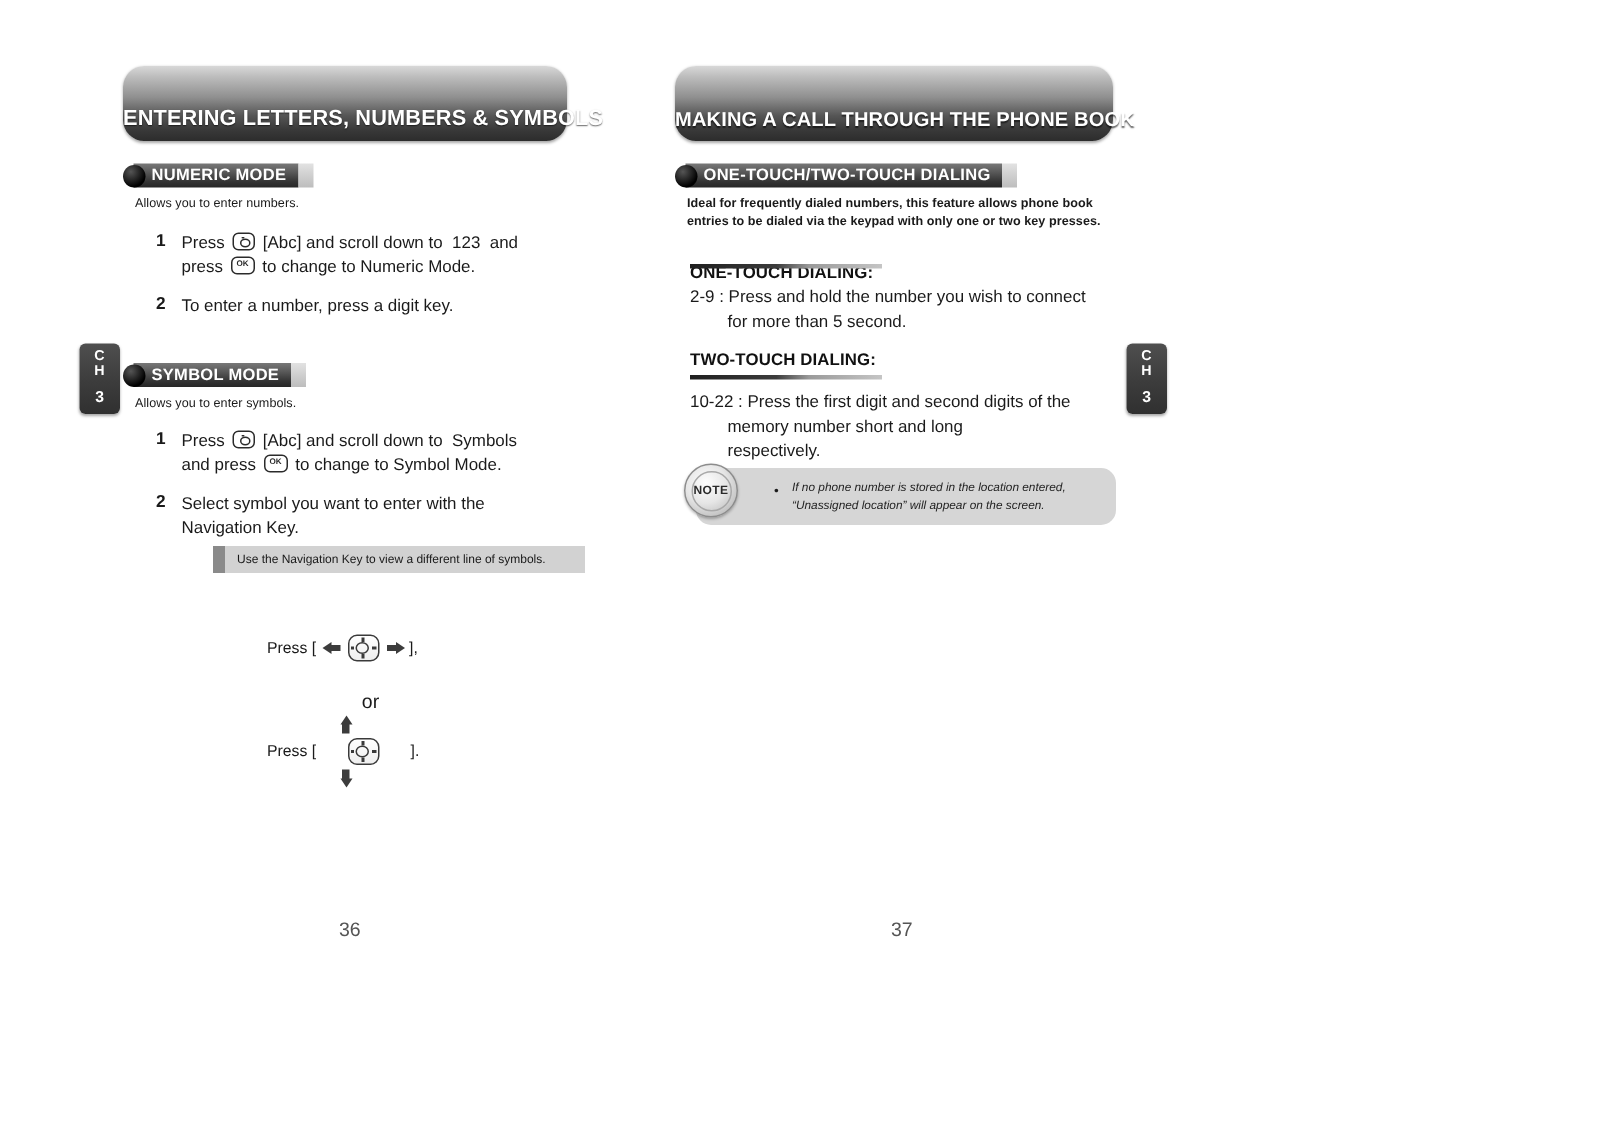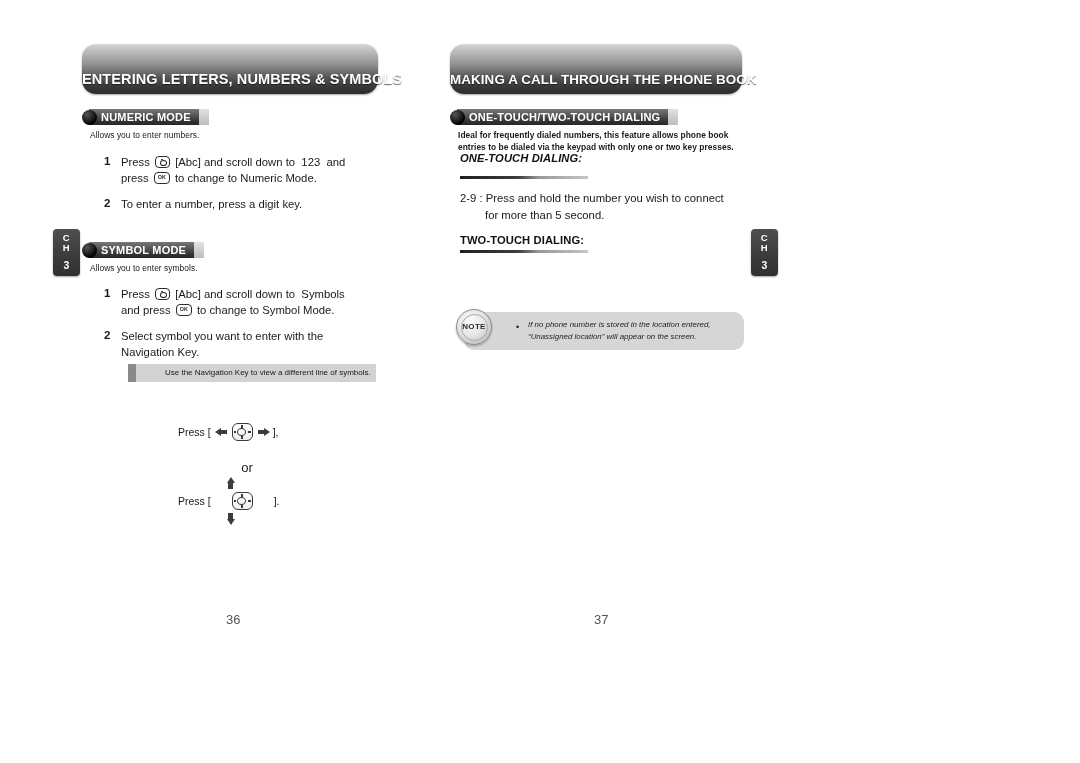--- a/index.html
+++ b/index.html
@@ -461,21 +461,21 @@
     </div>
     <div class="step" style="margin-top:2px;">
       <div class="step-num">2</div>
       <div class="step-body">
         <span>Select symbol you want to enter with the</span><br>
         <span>Navigation Key.</span>
       </div>
     </div>
   </div>
 
-  <div class="tip" style="left:46px; top:364px;gap:21px;">
+  <div class="tip" style="left:60px; top:364px;">
     <div class="tip-bar"></div>
     <div class="tip-text">Use the Navigation Key to view a different line of symbols.</div>
   </div>
 
   <div class="navblock" style="left:96px; top:422px;">
 
     <div class="nav-row">
       <span class="bracket">Press [</span>
       <span style="width:4px"></span>
       <span class="arr-left"></span>
@@ -534,31 +534,36 @@
     <span class="sec-dot"></span>
     <span class="sec-bar">ONE-TOUCH/TWO-TOUCH DIALING</span>
     <span class="sec-tail"></span>
   </div>
 
   <div class="lead" style="left:8px; top:130px;font-weight:bold;">
     <span>Ideal for frequently dialed numbers, this feature allows phone book</span><br>
     <span>entries to be dialed via the keypad with only one or two key presses.</span>
   </div>
 
-  <div class="subhead" style="left:10px; top:152px;font-style:italic;">ONE-TOUCH DIALING:</div>
+  <div class="subhead" style="left:10px; top:176px;">ONE-TOUCH DIALING:</div>
   <div class="subhead-rule" style="left:10px; top:176px; width:128px;"></div>
 
   <div class="para" style="left:10px; top:190px; width:300px;">
     <span>2-9 : Press and hold the number you wish to connect</span>
     <span class="ind">for more than 5 second.</span>
   </div>
 
   <div class="subhead" style="left:10px; top:234px;">TWO-TOUCH DIALING:</div>
   <div class="subhead-rule" style="left:10px; top:250px; width:128px;"></div>
 
+  <div class="para" style="left:10px; top:260px; width:300px;">
+    <span>10-22 : Press the first digit and second digits of the</span>
+    <span class="ind">memory number short and long</span>
+    <span class="ind">respectively.</span>
+  </div>
 
   <div class="notebox" style="left:14px; top:312px;">
     <div class="note-medallion" style="left:-8px; top:-3px;">
       <div class="note-word">NOTE</div>
     </div>
     <div class="note-bullet">•</div>
     <div class="note-text">
       <span>If no phone number is stored in the location entered,</span><br>
       <span>“Unassigned location” will appear on the screen.</span>
     </div>

